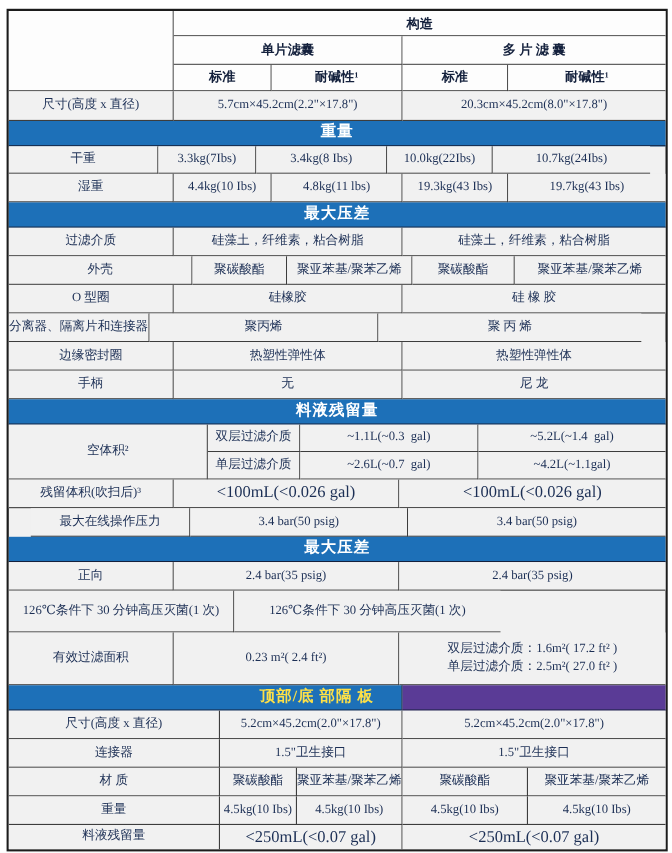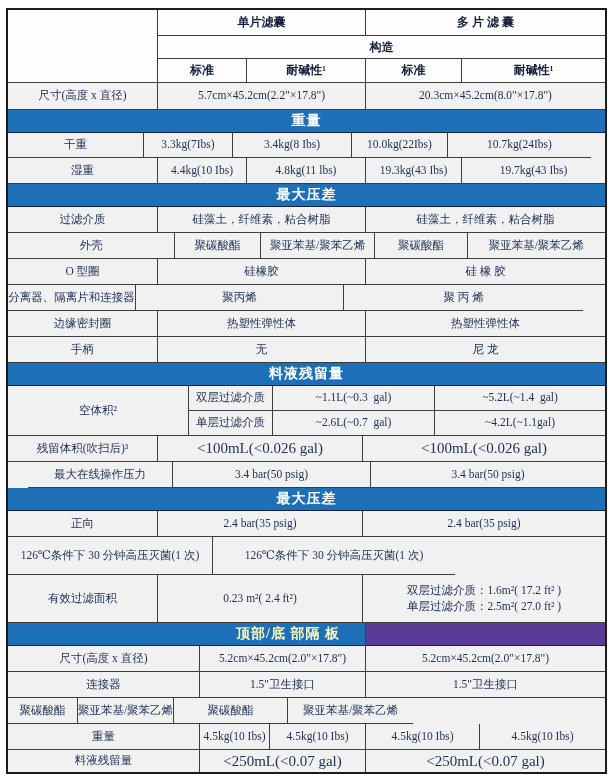--- a/index.html
+++ b/index.html
@@ -37,45 +37,45 @@
   .cell.label{background:#f1f1f1;}
   .cell.sub{background:#f1f1f1;}
   .cell.value{background:#f1f1f1;}
   .cell.value-lg{font-size:15px;}
   .cell.banner{
     background:#1d70b8;color:#ffffff;font-weight:bold;
     font-size:14px;letter-spacing:1px;
     border-bottom:1px solid #14213d;
   }
   .cell.banner-right{
-    background:#1d70b8;color:#fef9c3;font-weight:bold;
+    background:#1d70b8;color:#fde047;font-weight:bold;
     font-size:14px;letter-spacing:1px;
     align-items:flex-end;justify-content:center;
     border-bottom:1px solid #14213d;
   }
   .cell.banner-right > div{width:100%;text-align:right;padding-right:25px;box-sizing:border-box;}
   .cell.banner-purple{
     background:#5a3b96;
     border-bottom:1px solid #14213d;
   }
   .cell .ln{display:block;width:100%;text-align:center;}
 </style>
 </head>
 <body>
 
 <div id="table-root">
     <div class="row" style="height: 73px;">
       <div class="cell blank" style="width: 150px;"></div>
       <div class="stack" style="width: 447px;">
+        <div class="row" style="height: 23px;">
+          <div class="cell head" style="width: 447px;">构造</div>
+        </div>
         <div class="row" style="height: 26px;">
           <div class="cell head" style="width: 208px;">单片滤囊</div>
           <div class="cell head" style="width: 239px;">多 片 滤 囊</div>
-        </div>
-        <div class="row" style="height: 23px;">
-          <div class="cell head" style="width: 447px;">构造</div>
         </div>
         <div class="row" style="height: 24px;">
           <div class="cell head" style="width: 89px;">标准</div>
           <div class="cell head" style="width: 119px;">耐碱性¹</div>
           <div class="cell head" style="width: 96px;">标准</div>
           <div class="cell head" style="width: 143px;">耐碱性¹</div>
         </div>
       </div>
     </div>
     <div class="row" style="height: 27px;">
@@ -188,20 +188,21 @@
       <div class="cell label" style="width: 192px;">尺寸(高度 x 直径)</div>
       <div class="cell value" style="width: 166px;">5.2cm×45.2cm(2.0"×17.8")</div>
       <div class="cell value" style="width: 239px;">5.2cm×45.2cm(2.0"×17.8")</div>
     </div>
     <div class="row" style="height: 26px;">
       <div class="cell label" style="width: 192px;">连接器</div>
       <div class="cell value" style="width: 166px;">1.5"卫生接口</div>
       <div class="cell value" style="width: 239px;">1.5"卫生接口</div>
     </div>
     <div class="row" style="height: 26px;">
+      <div class="cell label" style="width: 192px;">材 质</div>
       <div class="cell value" style="width: 70px;">聚碳酸酯</div>
       <div class="cell value" style="width: 96px;">聚亚苯基/聚苯乙烯</div>
       <div class="cell value" style="width: 114px;">聚碳酸酯</div>
       <div class="cell value" style="width: 125px;">聚亚苯基/聚苯乙烯</div>
     </div>
     <div class="row" style="height: 26px;">
       <div class="cell label" style="width: 192px;">重量</div>
       <div class="cell value" style="width: 70px;">4.5kg(10 Ibs)</div>
       <div class="cell value" style="width: 96px;">4.5kg(10 Ibs)</div>
       <div class="cell value" style="width: 114px;">4.5kg(10 Ibs)</div>

